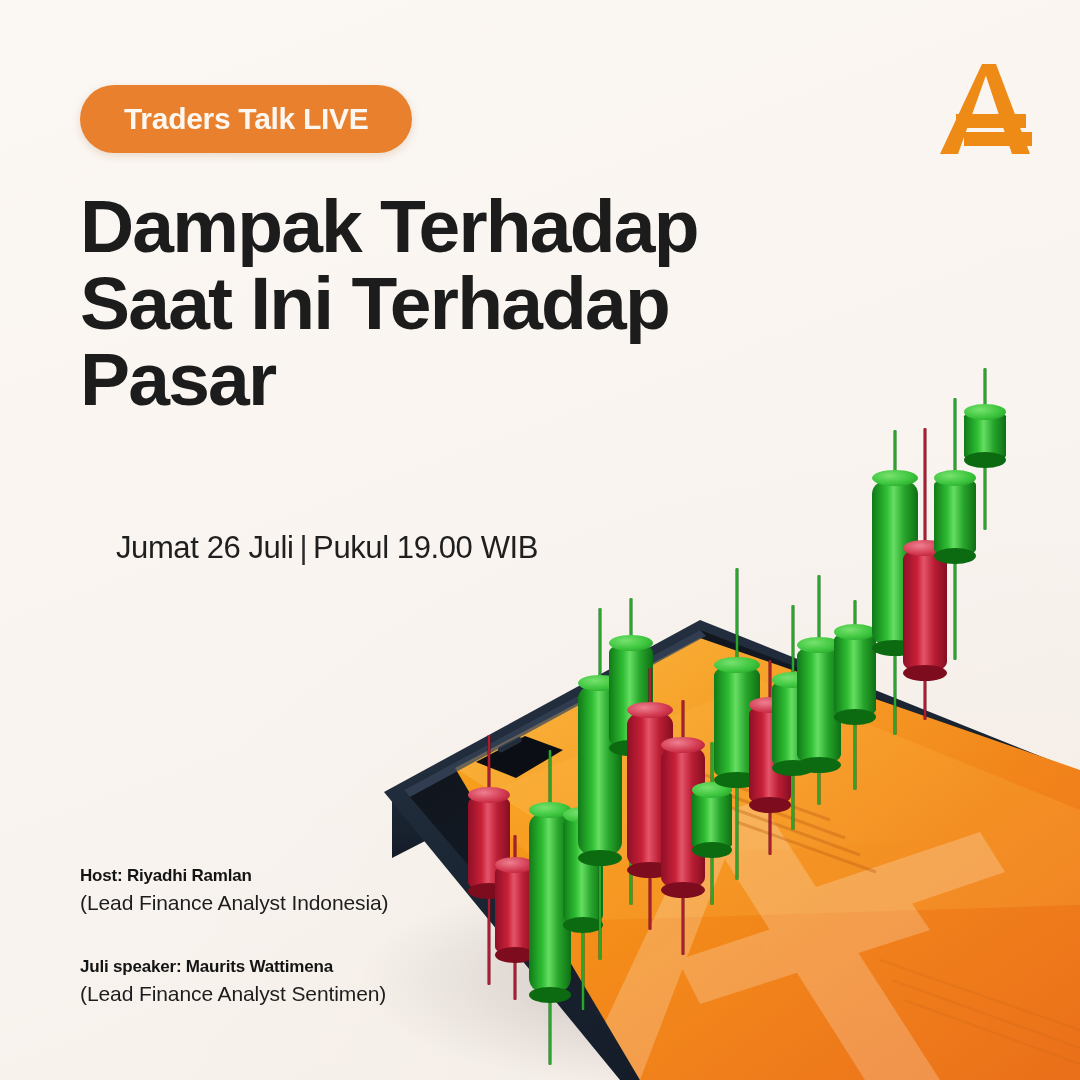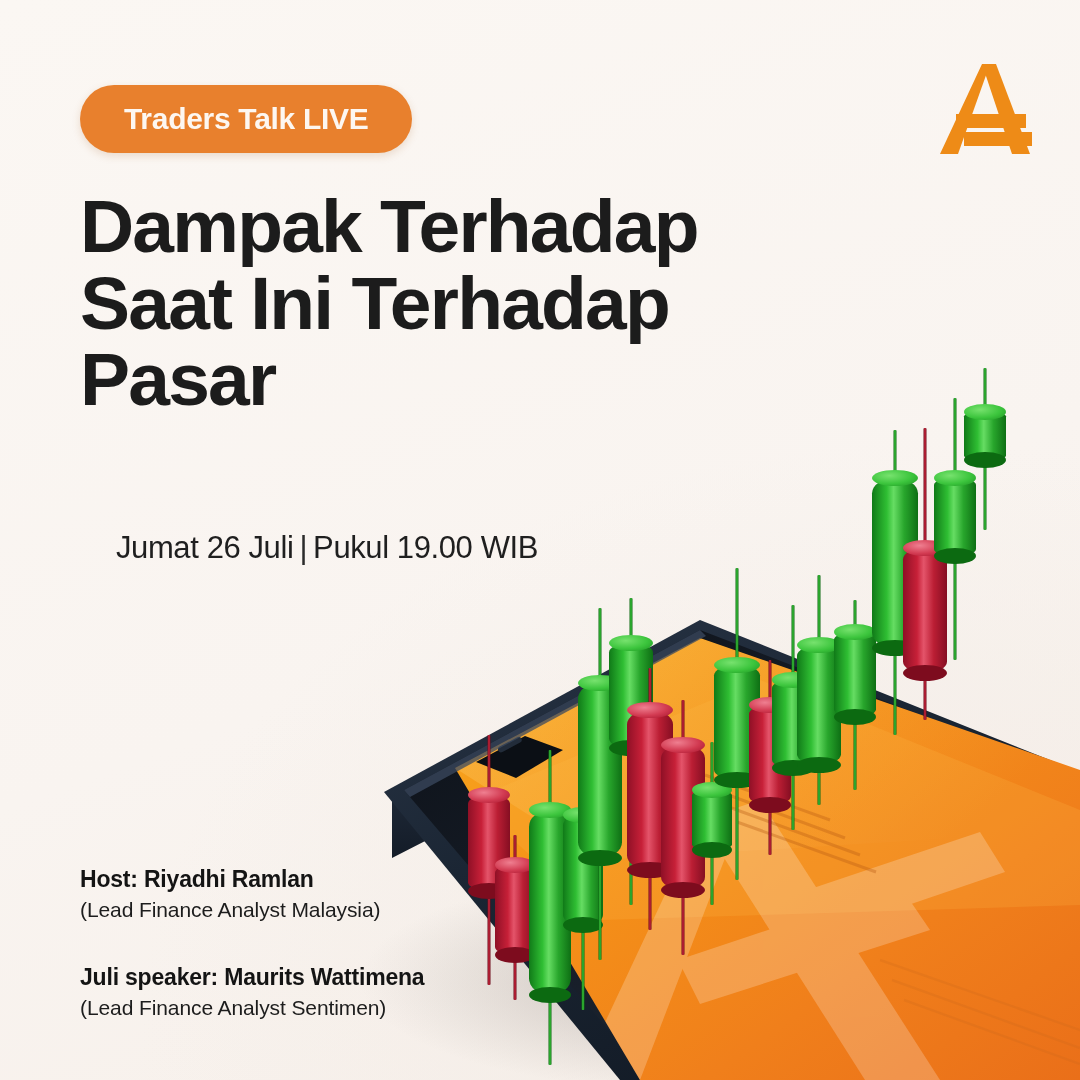--- a/index.html
+++ b/index.html
@@ -45,21 +45,21 @@
     position:absolute;left:80px;top:530px;
     color:#1f1f1f;font-size:31px;font-weight:400;letter-spacing:-0.4px;
     white-space:nowrap;
     margin-left:36px;
   }
   .subtitle .sep{color:#2b2b2b;padding:0 6px;font-weight:300;}
 
   
   .credits{position:absolute;left:80px;top:866px;z-index:40;}
   .cred-name{
-    color:#141414;font-size:23px;font-weight:bold;letter-spacing:-0.2px;
+    color:#141414;font-size:17px;font-weight:bold;letter-spacing:-0.2px;
     margin:0;white-space:nowrap;
   }
   .cred-role{
     color:#1d1d1d;font-size:21px;font-weight:400;letter-spacing:-0.1px;
     margin:5px 0 0 0;white-space:nowrap;
   }
   .cred-gap{height:42px;}
 
   
   .phone-wrap{position:absolute;left:0;top:0;width:1080px;height:1080px;z-index:5;}
@@ -300,19 +300,19 @@
     <span class="l">Saat Ini Terhadap</span>
     <span class="l">Pasar</span>
   </div>
 
   <div class="subtitle">
     <span>Jumat 26 Juli</span><span class="sep">|</span><span>Pukul 19.00 WIB</span>
   </div>
 
   <div class="credits">
     <p class="cred-name">Host: Riyadhi Ramlan</p>
-    <p class="cred-role">(Lead Finance Analyst Malaysia)</p>
+    <p class="cred-role">(Lead Finance Analyst Indonesia)</p>
     <div class="cred-gap"></div>
     <p class="cred-name">Juli speaker: Maurits Wattimena</p>
     <p class="cred-role">(Lead Finance Analyst Sentimen)</p>
   </div>
 
 </div>
 
 </body></html>

